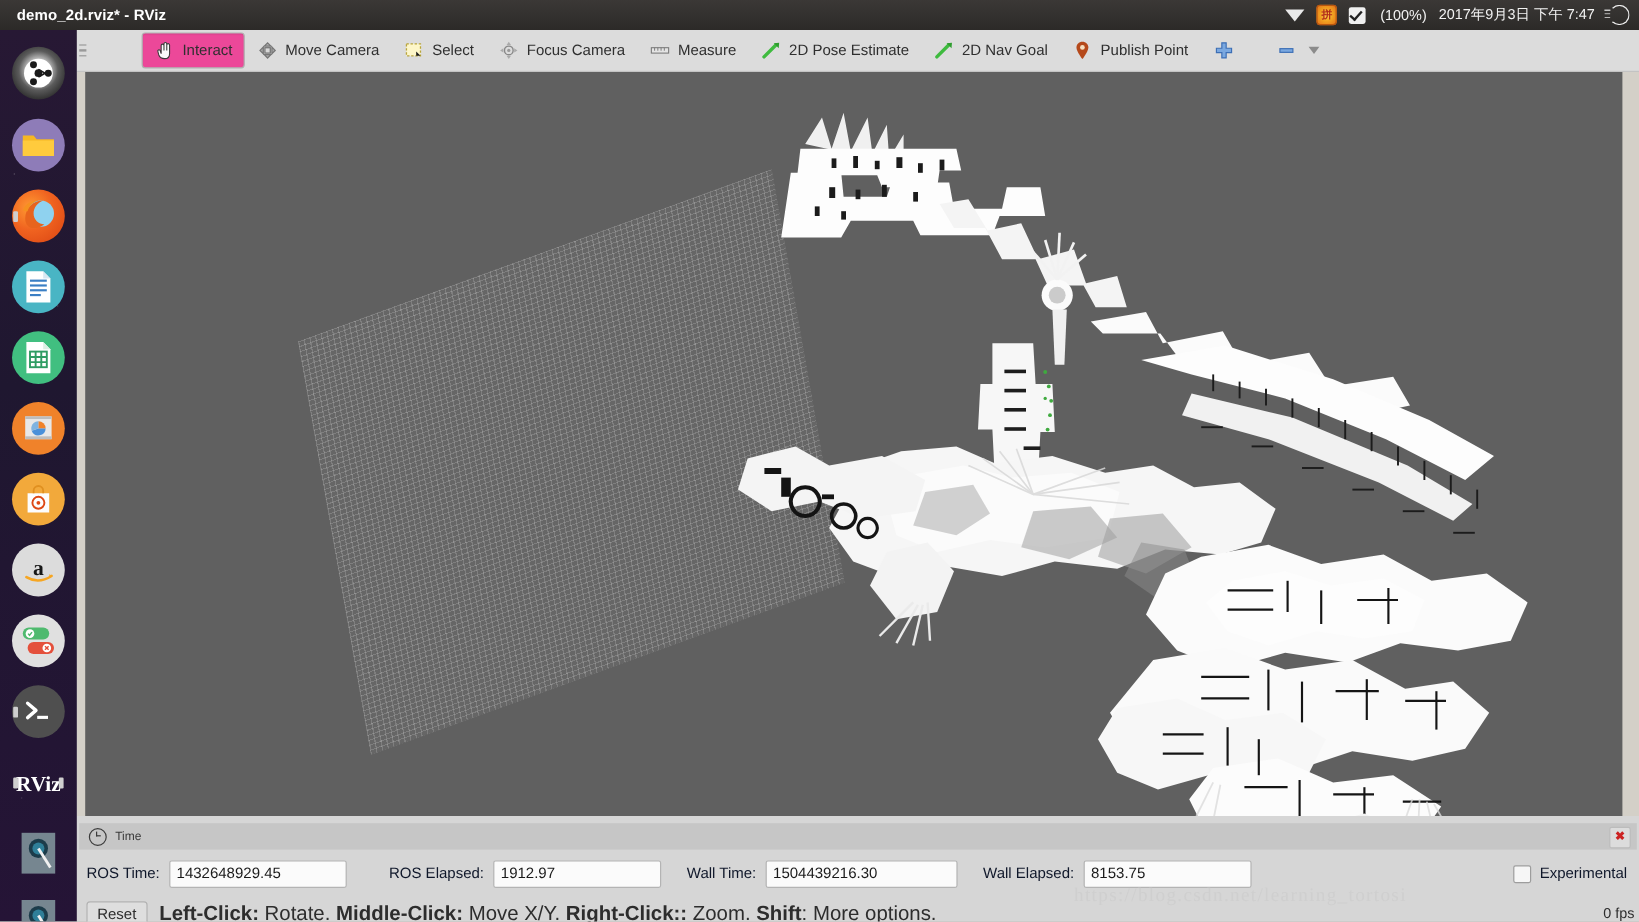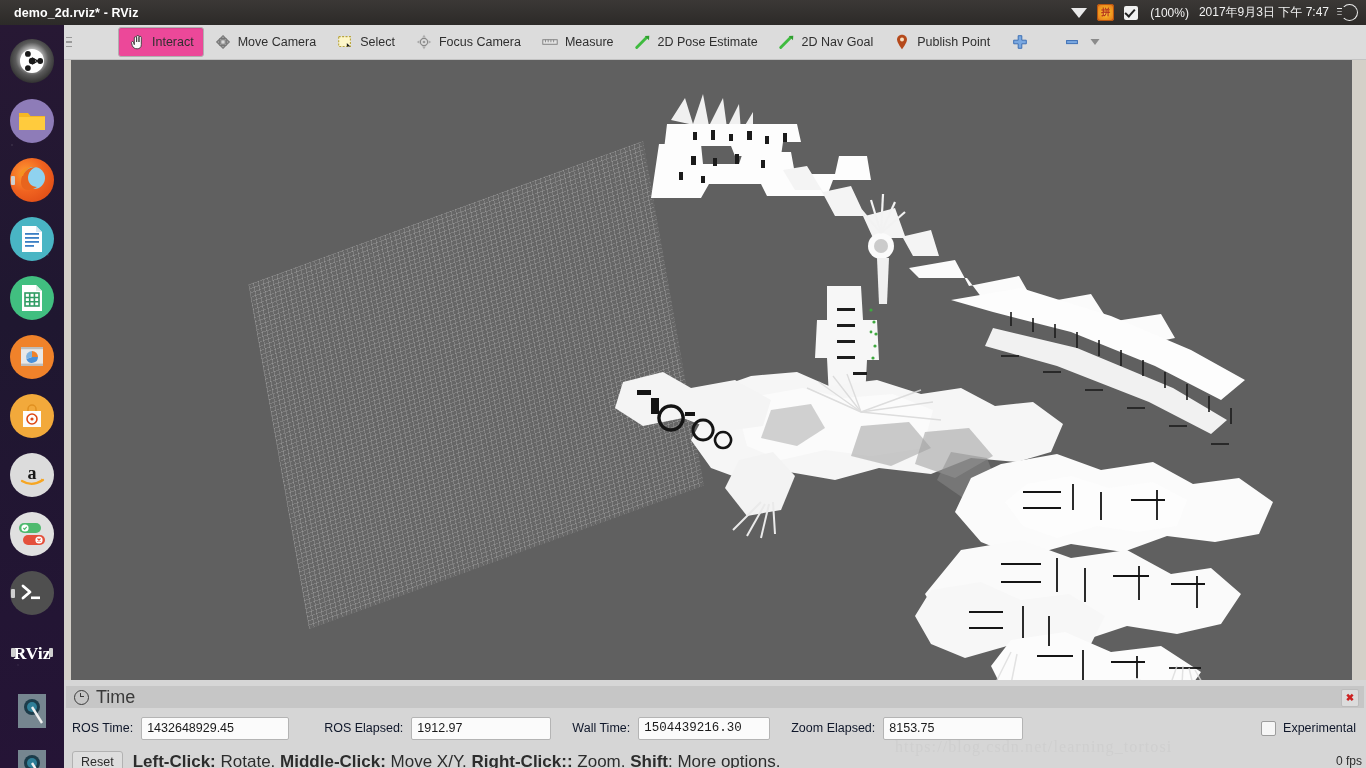--- a/index.html
+++ b/index.html
@@ -242,21 +242,21 @@
   }
   #time-titlebar .clock-ico::before {
     content: ""; position: absolute;
     left: 4.5px; top: 2px; width: 1.4px; height: 4.5px; background: #3b3b3b;
   }
   #time-titlebar .clock-ico::after {
     content: ""; position: absolute;
     left: 5px; top: 5.3px; width: 4px; height: 1.4px; background: #3b3b3b;
   }
   #time-titlebar .t-label {
-    font-size: 18px;
+    font-size: 10px;
     color: #3a3a3a;
     margin-left: 7px;
   }
   .close-x {
     position: absolute;
     right: 5px; top: 3px;
     width: 16px; height: 16px;
     background: #dcdcdc;
     border: 1px solid #bcbcbc;
     border-radius: 2px;
@@ -800,23 +800,23 @@
       </div>
 
       <div id="time-fields">
         <span class="tf-label" style="margin-left:8px;">ROS Time:</span>
         <span class="tf-input" style="width:148px;margin-left:8px;text-align:right;">1432648929.45</span>
 
         <span class="tf-label" style="margin-left:35px;">ROS Elapsed:</span>
         <span class="tf-input" style="width:140px;margin-left:8px;">1912.97</span>
 
         <span class="tf-label" style="margin-left:21px;">Wall Time:</span>
-        <span class="tf-input" style="width:132px;margin-left:8px;font-family:Liberation Mono, monospace;">1504439216.30</span>
-
-        <span class="tf-label" style="margin-left:21px;">Zoom Elapsed:</span>
+        <span class="tf-input" style="width:160px;margin-left:8px;">1504439216.30</span>
+
+        <span class="tf-label" style="margin-left:21px;">Wall Elapsed:</span>
         <span class="tf-input" style="width:140px;margin-left:8px;">8153.75</span>
 
         <span style="flex:1"></span>
         <span class="chk-box"></span>
         <span class="tf-label" style="margin-left:7px;margin-right:10px;">Experimental</span>
       </div>
 
       <div id="status-row">
         <span class="reset-btn">Reset</span>
         <span id="hint">

